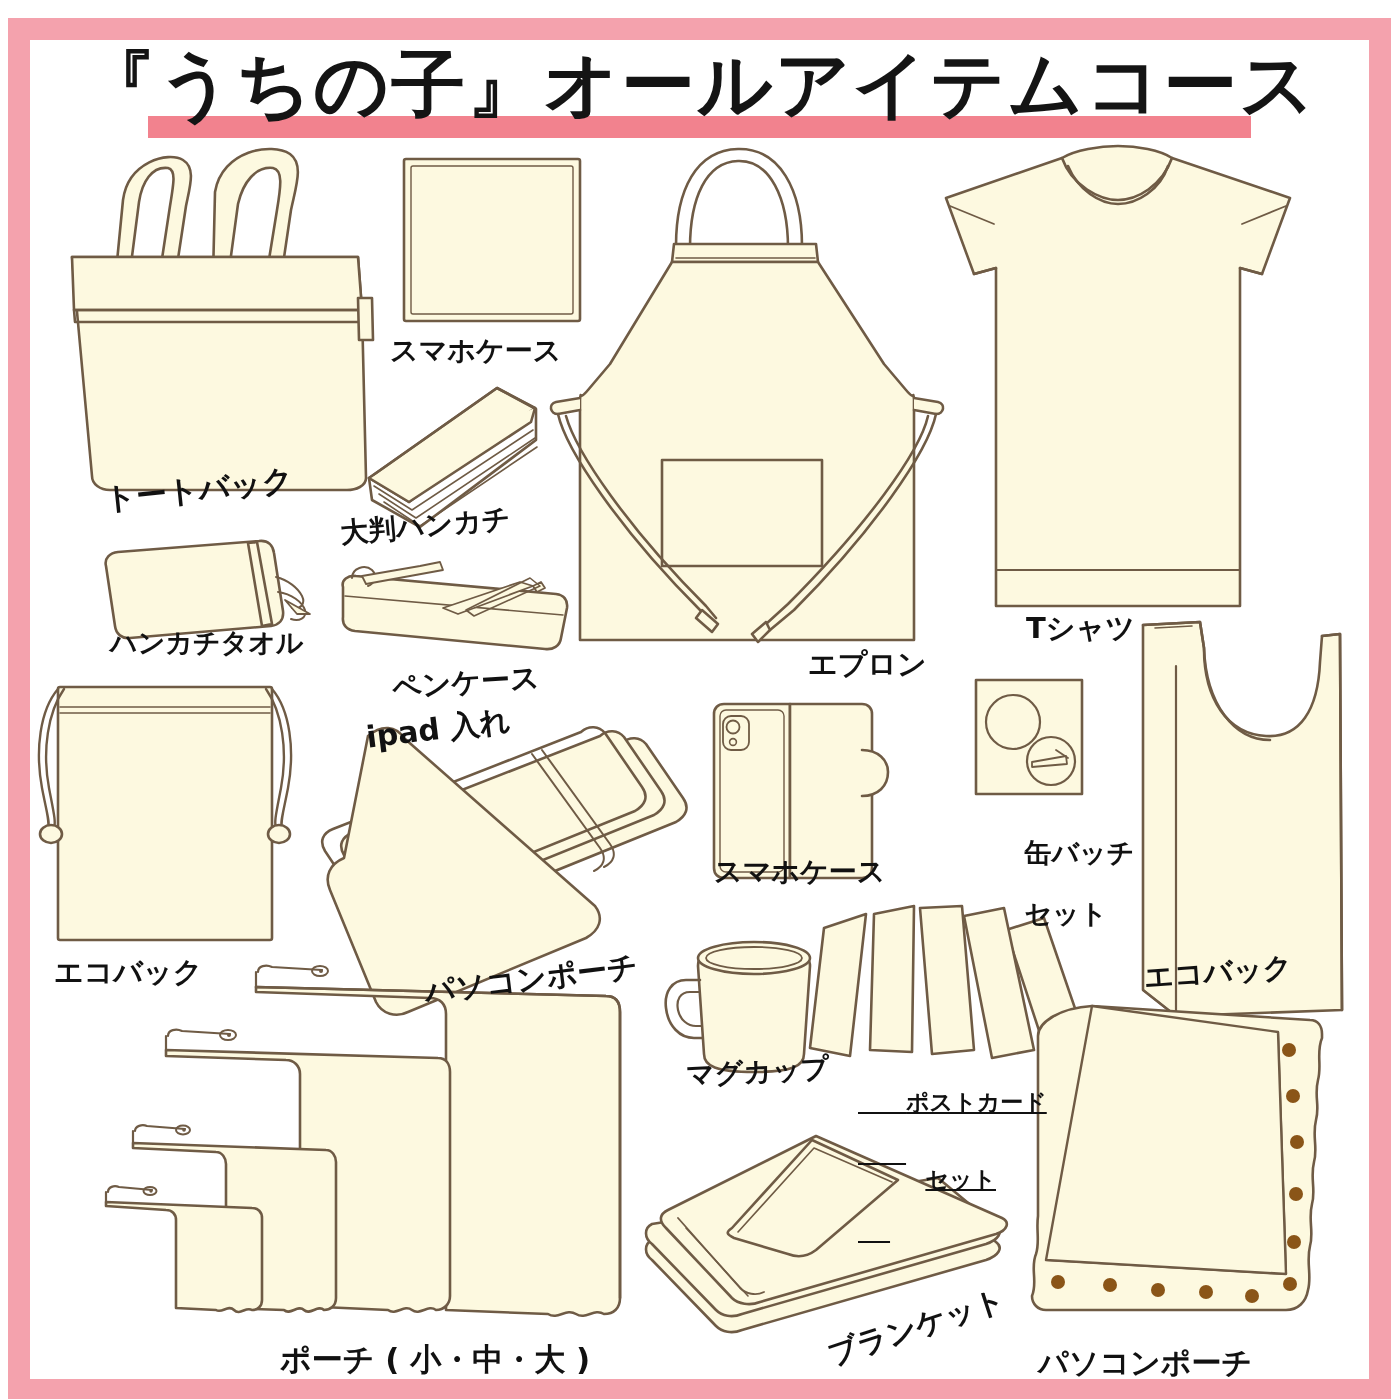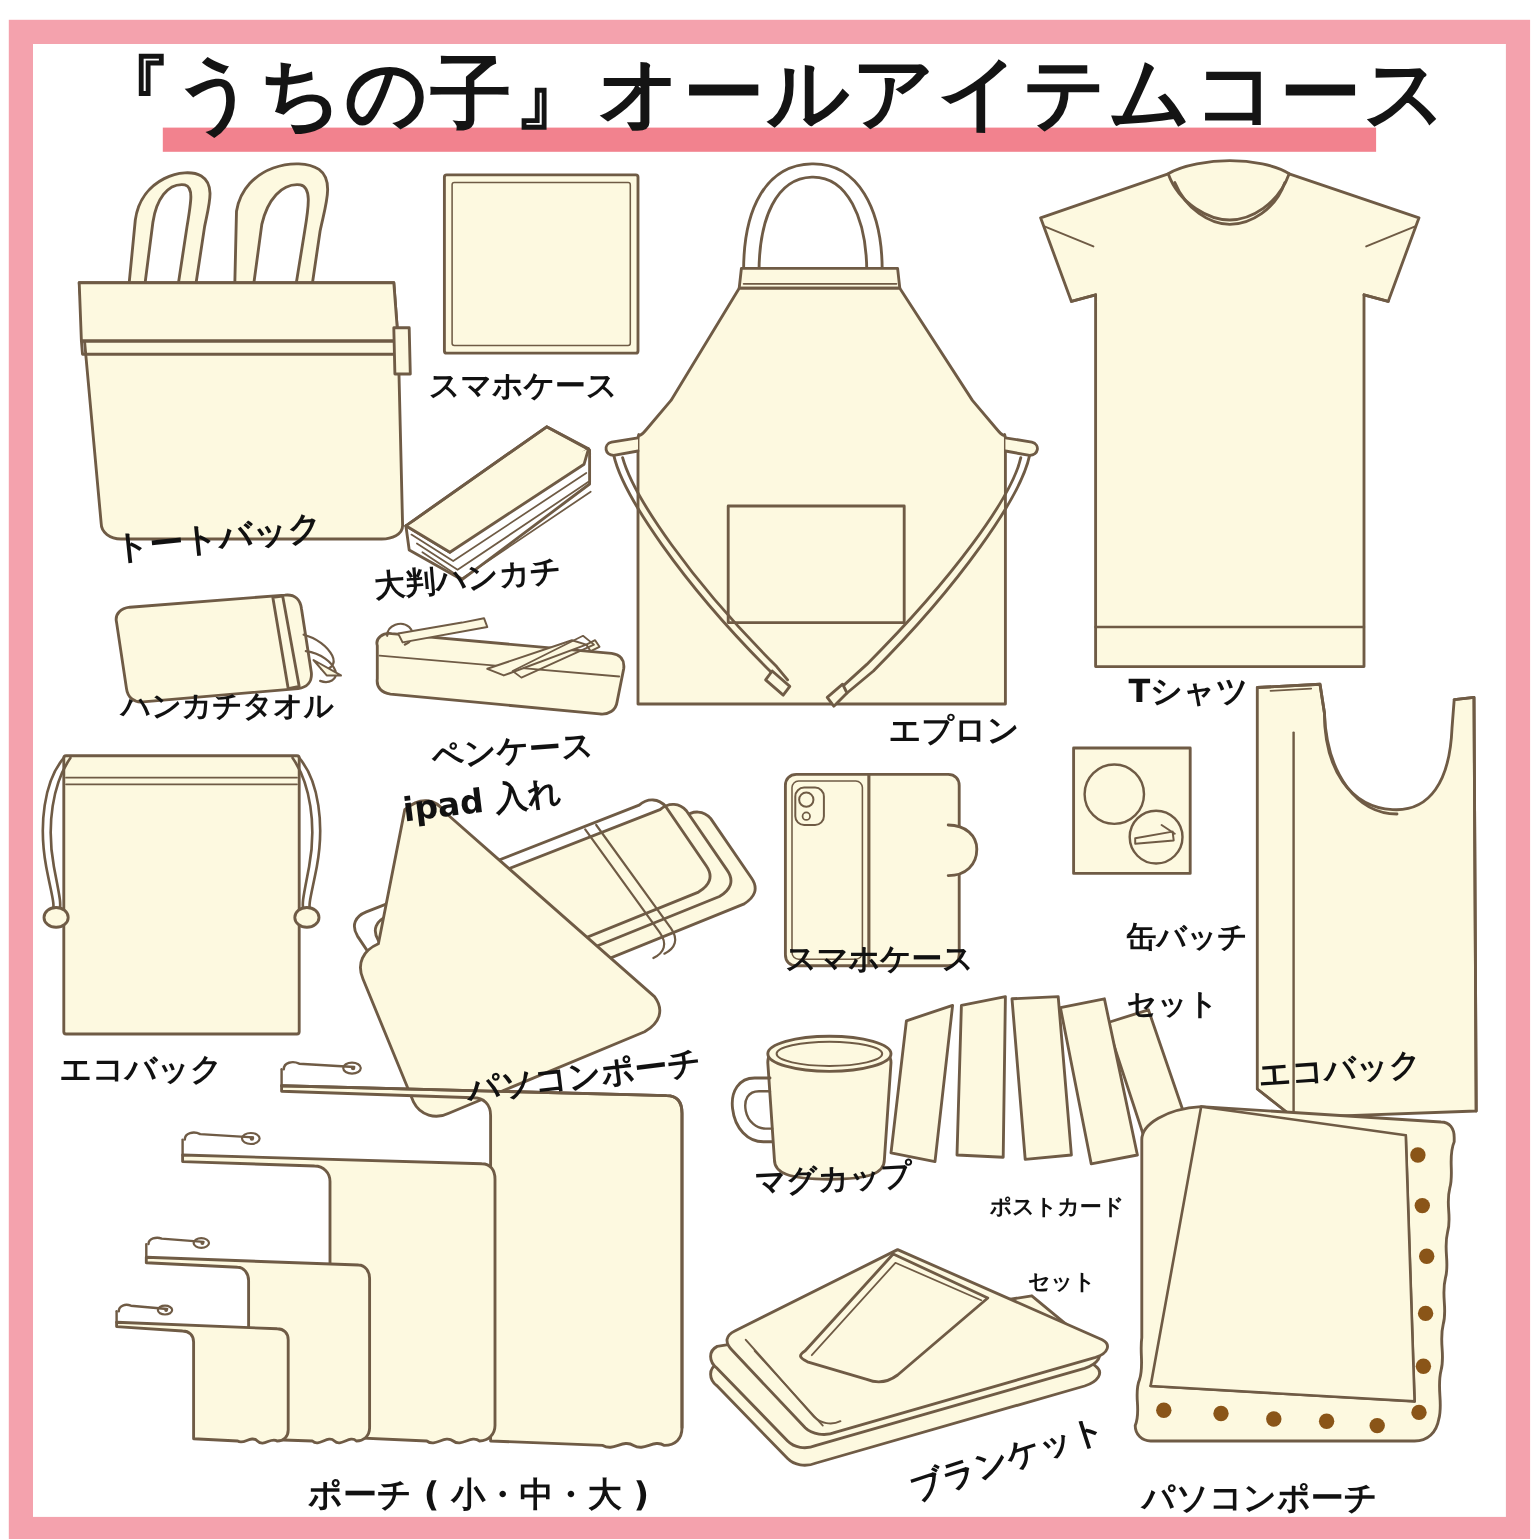--- a/index.html
+++ b/index.html
@@ -269,21 +269,21 @@
     </div>
 
     <div class="lbl jp" style="left:1144px;top:946px;font-size:29px;transform:rotate(-4deg);">エコバック</div>
 
     <div class="lbl jp" style="left:54px;top:946px;font-size:29px;">エコバック</div>
 
     <div class="lbl jp" style="left:424px;top:952px;font-size:30px;transform:rotate(-7deg);">パソコンポーチ</div>
 
     <div class="lbl jp" style="left:686px;top:1046px;font-size:28px;transform:rotate(-3deg);">マグカップ</div>
 
-    <div class="lbl jp" style="left:858px;top:1054px;font-size:20px;width:138px;">
+    <div class="lbl jp" style="left:858px;top:1054px;font-size:23px;width:138px;text-decoration:underline;">
       <span>ポストカード</span><br>
       <span style="display:block;text-align:right;">セット</span>
     </div>
 
     <div class="lbl jp" style="left:280px;top:1332px;font-size:31px;">ポーチ ( 小・中・大 )</div>
 
     <div class="lbl jp" style="left:824px;top:1300px;font-size:30px;transform:rotate(-18deg);">ブランケット</div>
 
     <div class="lbl jp" style="left:1038px;top:1336px;font-size:30px;">パソコンポーチ</div>
 

